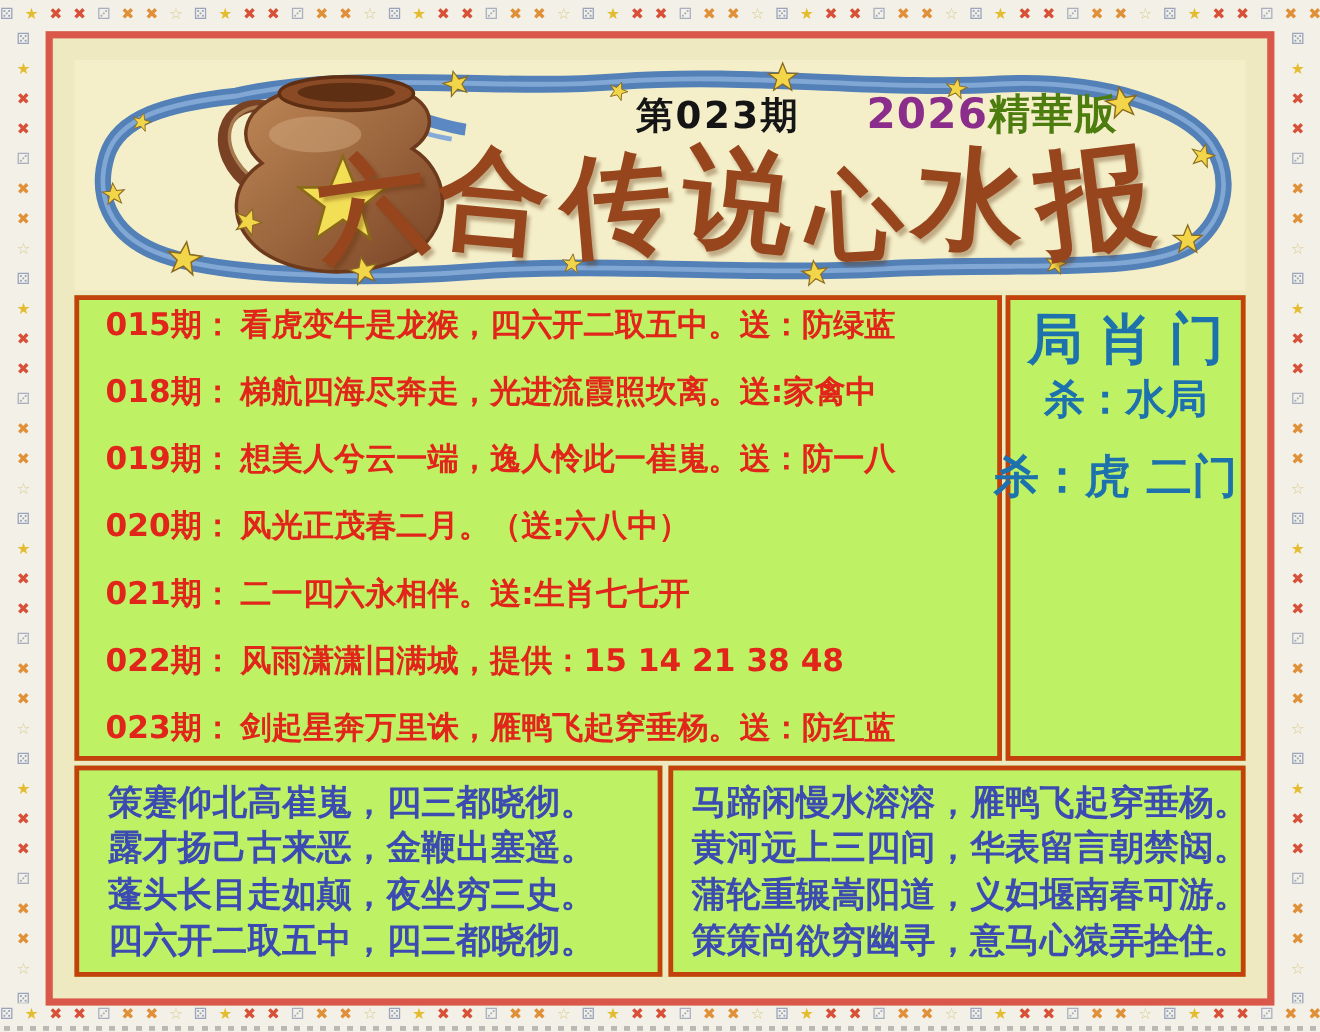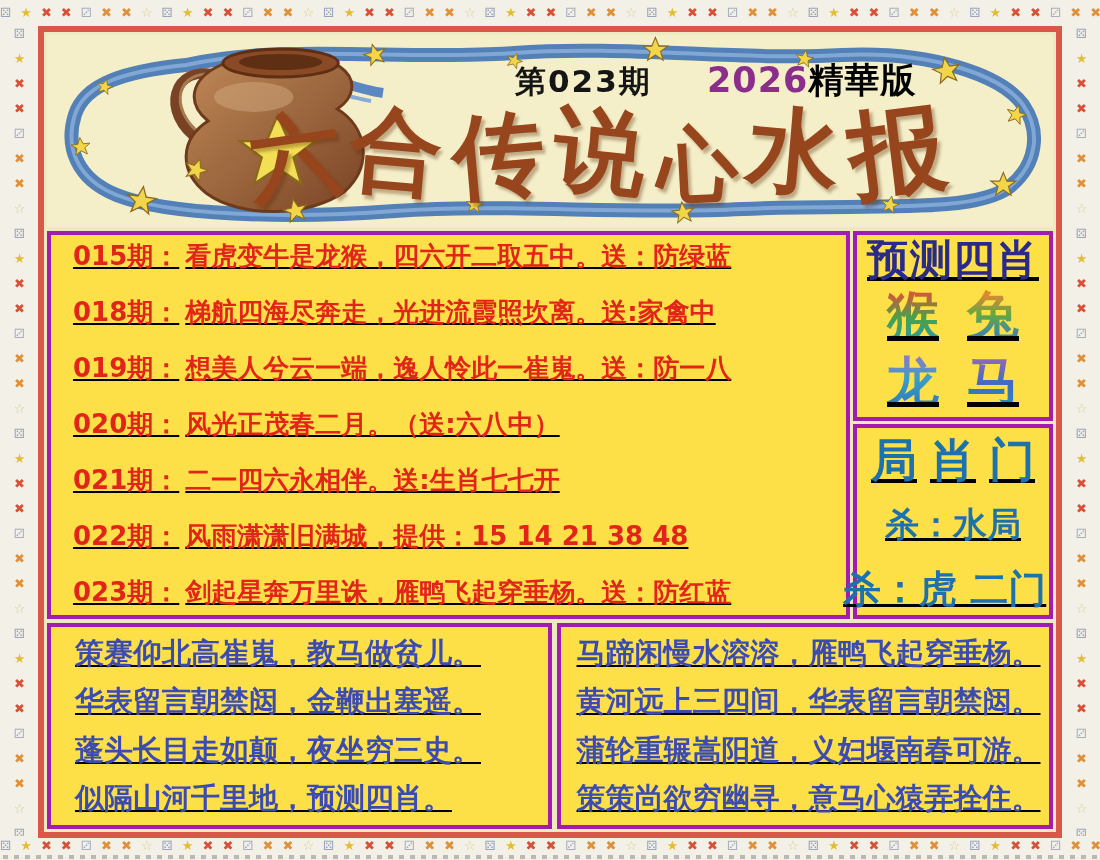--- a/index.html
+++ b/index.html
@@ -15,31 +15,31 @@
   .strip-bottom{left:0;bottom:0;right:0;height:24px;line-height:20px;}
   .strip-left{left:0;top:26px;bottom:24px;width:38px;writing-mode:vertical-rl;
     text-orientation:upright;line-height:38px;letter-spacing:10px;}
   .strip-right{right:0;top:26px;bottom:24px;width:38px;writing-mode:vertical-rl;
     text-orientation:upright;line-height:38px;letter-spacing:10px;}
   .perf{position:absolute;left:3px;right:3px;bottom:1px;height:4px;opacity:.55;
     background:repeating-linear-gradient(90deg,#8a8a8a 0 5px,transparent 5px 11px);}
   
   .frame{position:absolute;left:38px;top:26px;width:1024px;height:812px;
     box-sizing:border-box;border:6px solid #d9584a;background:#efe9c2;
-    display:flex;flex-direction:column;padding:3px;gap:4px;text-decoration:underline;}
-  .box{box-sizing:border-box;border:4px solid #a21caf;background:#fde047;}
+    display:flex;flex-direction:column;padding:18px;gap:4px;}
+  .box{box-sizing:border-box;border:4px solid #c2410c;background:#bef264;}
   
   .header-box{position:relative;height:192px;background:#f4efc9;overflow:visible;}
   .header-art{position:absolute;left:0;top:0;width:100%;height:100%;}
   .issue-no{position:absolute;left:468px;top:26px;font-size:31px;font-weight:bold;
     color:#151515;letter-spacing:2px;z-index:3;}
   .edition{position:absolute;left:660px;top:22px;font-size:35px;font-weight:bold;
     letter-spacing:1px;z-index:3;}
   .edition .yr{color:#8b2d8b;}
-  .edition .nm{color:#000000;}
+  .edition .nm{color:#4d7c0f;}
   .main-title{position:absolute;left:120px;width:860px;top:62px;text-align:center;
     z-index:2;color:#96451c;font-weight:bold;font-size:92px;line-height:1.1;
     text-shadow:3px 4px 3px rgba(95,45,10,.35);white-space:nowrap;}
   .main-title span{display:inline-block;margin:0 5px;}
   .tc0{transform:rotate(-8deg) translateY(6px);}
   .tc1{transform:rotate(5deg);}
   .tc2{transform:rotate(-5deg) translateY(4px);}
   .tc3{transform:rotate(6deg);}
   .tc4{transform:rotate(-3deg) translateY(10px);font-size:.88em;}
   .tc5{transform:rotate(5deg);}
@@ -59,21 +59,21 @@
   @supports ((-webkit-background-clip:text) or (background-clip:text)){
     .z{-webkit-background-clip:text;background-clip:text;color:transparent;}
     .z0{background-image:linear-gradient(180deg,#d05a38 10%,#4aa04a 55%,#2a9d9d 95%);}
     .z1{background-image:linear-gradient(180deg,#e08830 10%,#62a842 50%,#3a7ec0 95%);}
     .z2{background-image:linear-gradient(180deg,#8a7cc4 5%,#3b9ec8 45%,#2b7ec0 95%);}
     .z3{background-image:linear-gradient(180deg,#8a6ab8 10%,#3e6cc0 55%,#2e86c8 95%);}
   }
   .door-box{flex:1;overflow:visible;padding-top:8px;}
   .door-title{display:flex;justify-content:space-between;padding:0 14px;
     font-size:46px;font-weight:bold;color:#1d72ae;line-height:1.05;}
-  .kill1{text-align:center;font-size:34px;margin-top:18px;font-weight:bold;color:#1d72ae;}
+  .kill1{text-align:center;font-size:34px;margin-top:4px;font-weight:bold;color:#1d72ae;}
   .kill2{font-size:38px;margin-top:16px;font-weight:bold;color:#1d72ae;
     white-space:nowrap;margin-left:-14px;position:relative;z-index:4;}
   
   .bottom-row{flex:1;display:flex;gap:5px;}
   .poem-box{flex:1;display:flex;flex-direction:column;justify-content:space-between;
     padding:12px 6px 12px 24px;overflow:hidden;}
   .poem-box.right{padding-left:16px;}
   .poem-line{white-space:nowrap;font-size:29px;font-weight:bold;color:#3c4bb2;line-height:1;}
 </style>
 </head>
@@ -149,47 +149,38 @@
       <div class="pred-row"><span class="iss">015期：</span><span>看虎变牛是龙猴，四六开二取五中。送：防绿蓝</span></div>
       <div class="pred-row"><span class="iss">018期：</span><span>梯航四海尽奔走，光进流霞照坎离。送:家禽中</span></div>
       <div class="pred-row"><span class="iss">019期：</span><span>想美人兮云一端，逸人怜此一崔嵬。送：防一八</span></div>
       <div class="pred-row"><span class="iss">020期：</span><span>风光正茂春二月。（送:六八中）</span></div>
       <div class="pred-row"><span class="iss">021期：</span><span>二一四六永相伴。送:生肖七七开</span></div>
       <div class="pred-row"><span class="iss">022期：</span><span>风雨潇潇旧满城，提供：15 14 21 38 48</span></div>
       <div class="pred-row"><span class="iss">023期：</span><span>剑起星奔万里诛，雁鸭飞起穿垂杨。送：防红蓝</span></div>
     </div>
 
     <div class="right-col">
-      <div class="box zodiac-box">
-        <div class="panel-title">预测四肖</div>
-        <div class="z-grid">
-          <span class="z z0">猴</span>
-          <span class="z z1">兔</span>
-          <span class="z z2">龙</span>
-          <span class="z z3">马</span>
-        </div>
-      </div>
       <div class="box door-box">
         <div class="door-title">
           <span>局</span>
           <span>肖</span>
           <span>门</span>
         </div>
         <div class="kill1">杀：水局</div>
         <div class="kill2">杀：虎 二门</div>
       </div>
     </div>
   </div>
 
   <div class="bottom-row">
     <div class="box poem-box">
-      <div class="poem-line">策蹇仰北高崔嵬，教马做贫儿。</div>
-      <div class="poem-line">华表留言朝禁闼，金鞭出塞遥。</div>
+      <div class="poem-line">策蹇仰北高崔嵬，四三都晓彻。</div>
+      <div class="poem-line">露才扬己古来恶，金鞭出塞遥。</div>
       <div class="poem-line">蓬头长目走如颠，夜坐穷三史。</div>
-      <div class="poem-line">似隔山河千里地，预测四肖。</div>
+      <div class="poem-line">四六开二取五中，四三都晓彻。</div>
     </div>
     <div class="box poem-box right">
       <div class="poem-line">马蹄闲慢水溶溶，雁鸭飞起穿垂杨。</div>
       <div class="poem-line">黄河远上三四间，华表留言朝禁闼。</div>
       <div class="poem-line">蒲轮重辗嵩阳道，义妇堰南春可游。</div>
       <div class="poem-line">策策尚欲穷幽寻，意马心猿弄拴住。</div>
     </div>
   </div>
 
 </div>

